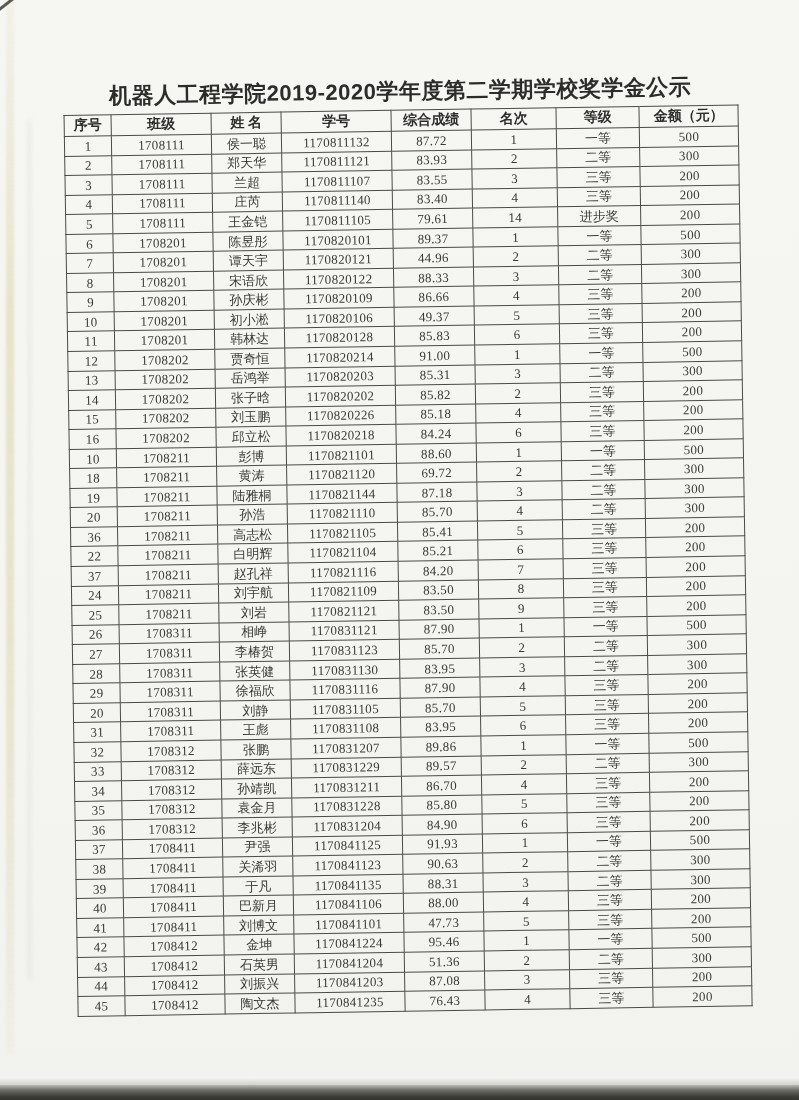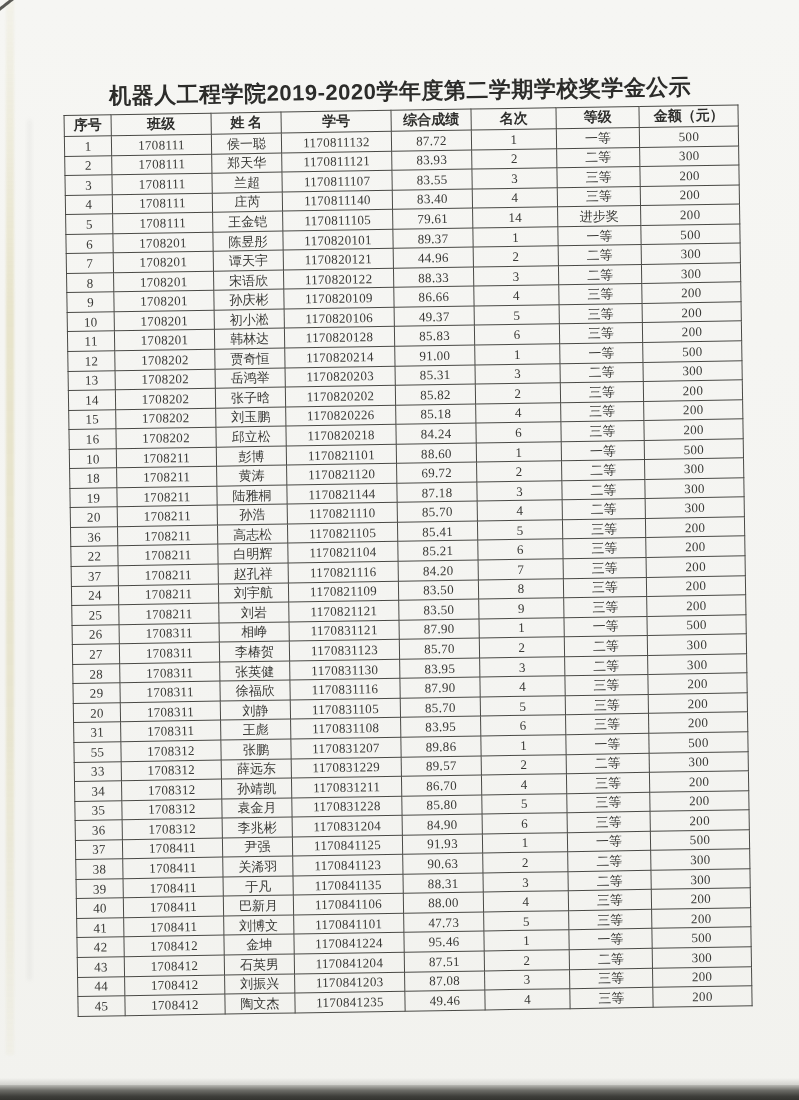--- a/index.html
+++ b/index.html
@@ -424,21 +424,21 @@
     <td class="c-serial">31</td>
     <td class="c-class">1708311</td>
     <td class="c-name">王彪</td>
     <td class="c-id">1170831108</td>
     <td class="c-score">83.95</td>
     <td class="c-rank">6</td>
     <td class="c-grade">三等</td>
     <td class="c-amount">200</td>
   </tr>
         <tr>
-    <td class="c-serial">55</td>
+    <td class="c-serial">32</td>
     <td class="c-class">1708312</td>
     <td class="c-name">张鹏</td>
     <td class="c-id">1170831207</td>
     <td class="c-score">89.86</td>
     <td class="c-rank">1</td>
     <td class="c-grade">一等</td>
     <td class="c-amount">500</td>
   </tr>
         <tr>
     <td class="c-serial">33</td>
@@ -538,41 +538,41 @@
     <td class="c-score">95.46</td>
     <td class="c-rank">1</td>
     <td class="c-grade">一等</td>
     <td class="c-amount">500</td>
   </tr>
         <tr>
     <td class="c-serial">43</td>
     <td class="c-class">1708412</td>
     <td class="c-name">石英男</td>
     <td class="c-id">1170841204</td>
-    <td class="c-score">87.51</td>
+    <td class="c-score">51.36</td>
     <td class="c-rank">2</td>
     <td class="c-grade">二等</td>
     <td class="c-amount">300</td>
   </tr>
         <tr>
     <td class="c-serial">44</td>
     <td class="c-class">1708412</td>
     <td class="c-name">刘振兴</td>
     <td class="c-id">1170841203</td>
     <td class="c-score">87.08</td>
     <td class="c-rank">3</td>
     <td class="c-grade">三等</td>
     <td class="c-amount">200</td>
   </tr>
         <tr>
     <td class="c-serial">45</td>
     <td class="c-class">1708412</td>
     <td class="c-name">陶文杰</td>
     <td class="c-id">1170841235</td>
-    <td class="c-score">49.46</td>
+    <td class="c-score">76.43</td>
     <td class="c-rank">4</td>
     <td class="c-grade">三等</td>
     <td class="c-amount">200</td>
   </tr>
       </tbody>
   </table>
 </div>
 
 <div class="bottom-shadow"></div>
 <div class="bottom-band"></div>

